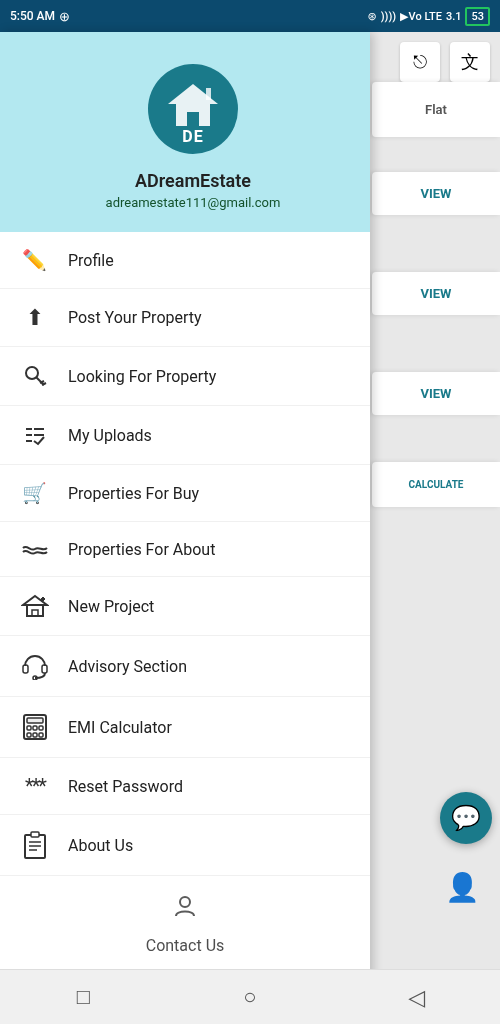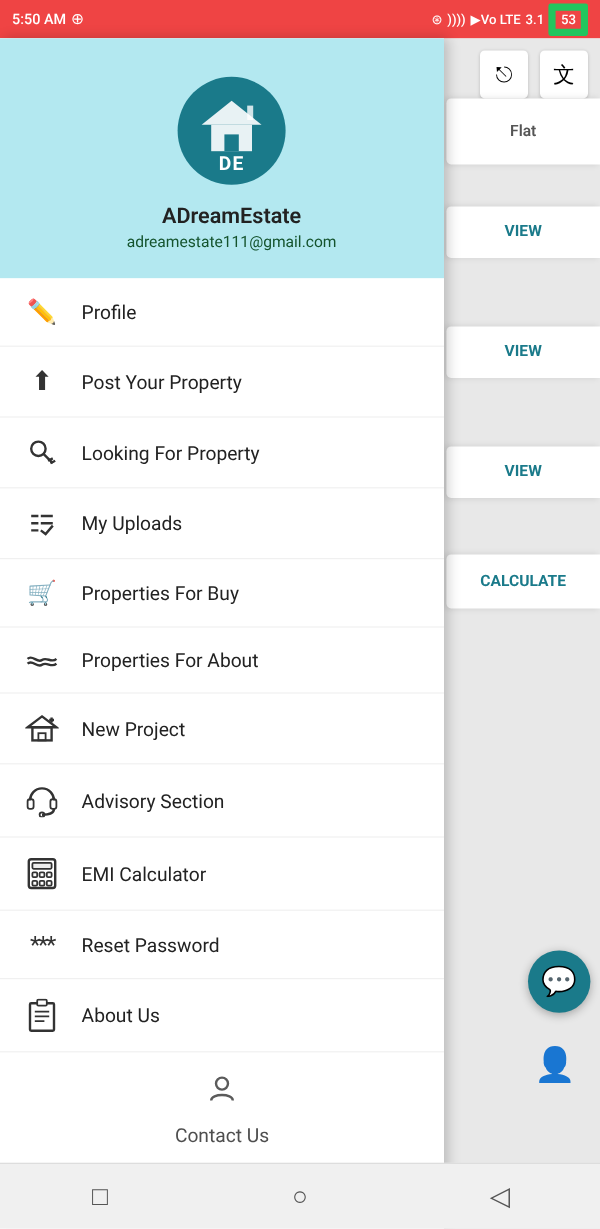--- a/index.html
+++ b/index.html
@@ -8,21 +8,21 @@
       width: 500px;
       min-height: 1024px;
       font-family: 'Roboto', Arial, sans-serif;
       background: #f5f5f5;
       position: relative;
       overflow-x: hidden;
     }
 
     
     .status-bar {
-      background: #ef4444;
+      background: #0c4a6e;
       color: white;
       height: 32px;
       display: flex;
       align-items: center;
       justify-content: space-between;
       padding: 0 10px;
       font-size: 12px;
       font-weight: 500;
       gap: 28px;
     }
@@ -256,21 +256,21 @@
 <div class="status-bar">
   <div class="status-left">
     <span>5:50 AM</span>
     <span style="font-size:13px;">⊕</span>
   </div>
   <div class="status-right">
     <span>⊛</span>
     <span>))))</span>
     <span>▶Vo LTE</span>
     <span>3.1</span>
-    <span style="border:6px solid #22c55e; padding:1px 4px; border-radius:2px;">
+    <span style="border:2px solid #22c55e; padding:1px 4px; border-radius:2px;">
       <span>53</span>
     </span>
   </div>
 </div>
 
 <div class="content-area">
 
   <div class="bg-content">
 
     <div class="bg-top-icons">
@@ -287,21 +287,21 @@
     </div>
 
     <div class="bg-card view-btn" style="top: 240px;">
       <span>VIEW</span>
     </div>
 
     <div class="bg-card view-btn" style="top: 340px;">
       <span>VIEW</span>
     </div>
 
-    <div class="bg-card calculate-btn" style="top: 430px; font-size: 13px;">
+    <div class="bg-card calculate-btn" style="top: 430px; font-size: 10px;">
       <span>CALCULATE</span>
     </div>
 
     <div class="chat-fab">
       💬
     </div>
 
     <div class="person-icon">👤</div>
   </div>
 

